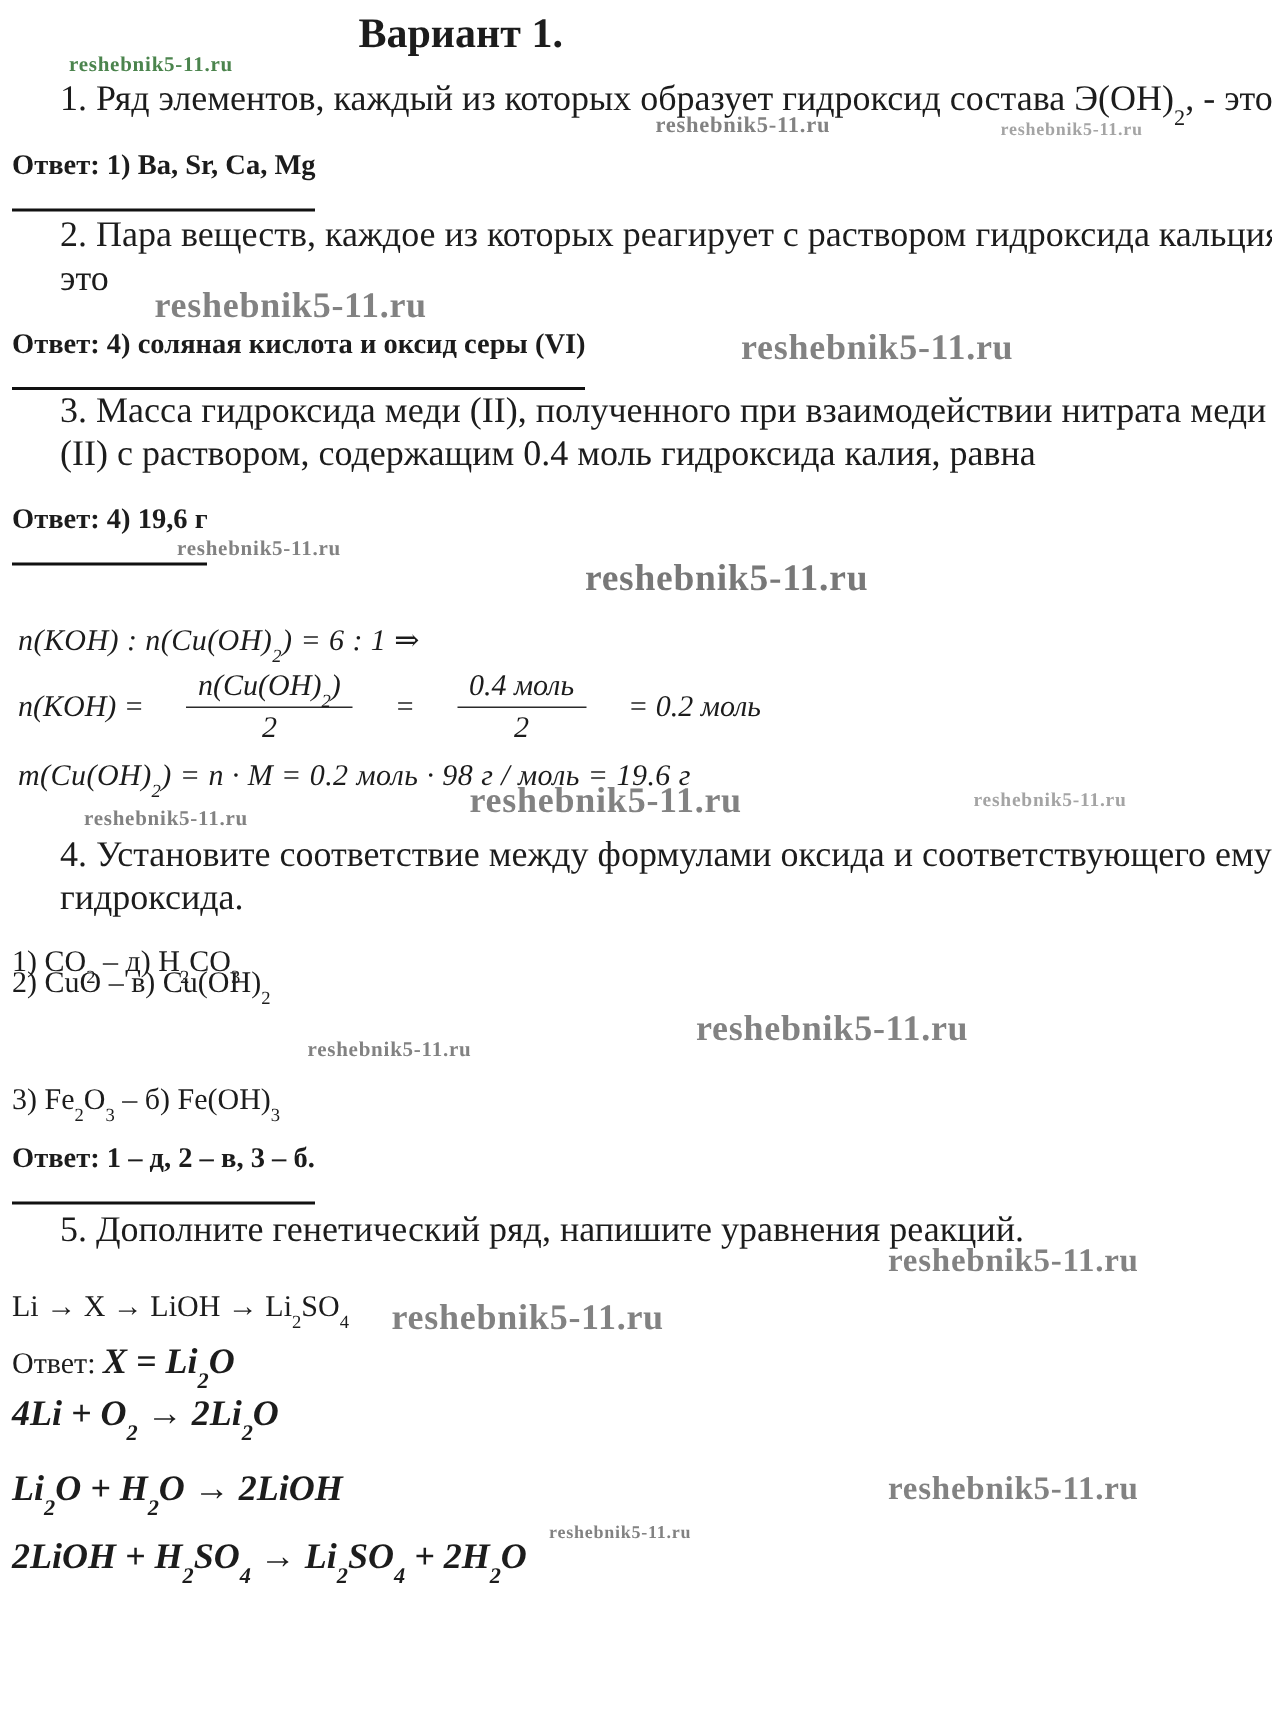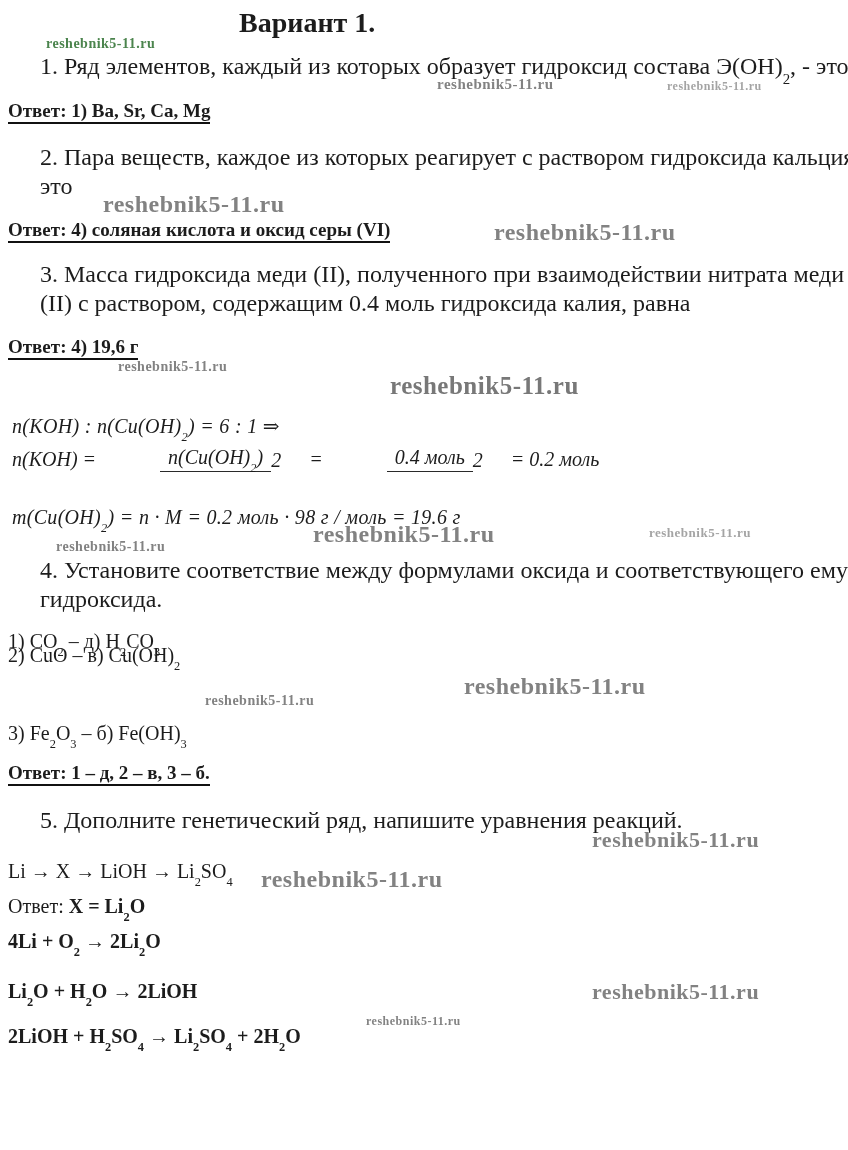--- a/index.html
+++ b/index.html
@@ -15,28 +15,28 @@
     background:#ffffff;
     font-family:"Liberation Serif","DejaVu Serif",serif;
     color:var(--ink);
     position:relative;
     overflow:hidden;
   }
   .page{position:absolute;inset:0;}
   .abs{position:absolute;}
   .qtext{font-size:24px;line-height:29px;color:var(--ink);margin-left:32px;}
   .answer{font-size:19px;font-weight:bold;}
-  .answer .ul{border-bottom:2px solid #111;padding-bottom:1px;}
+  .answer .ul{border-bottom:2px solid #111;padding-bottom:18px;}
   .eq{font-size:20px;font-style:italic;letter-spacing:0.3px;white-space:nowrap;}
-  .eq-bold{font-size:20px;font-weight:bold;white-space:nowrap;}
+  .eq-bold{font-size:24px;font-style:italic;font-weight:bold;white-space:nowrap;}
   .chain{font-size:20px;white-space:nowrap;}
   sub{font-size:0.62em;line-height:0;position:relative;top:0.25em;}
   
   .fracline{display:flex;align-items:center;gap:9px;font-size:20px;font-style:italic;}
-  .frac{display:inline-flex;flex-direction:row;align-items:center;text-align:center;margin-left:36px;}
+  .frac{display:inline-flex;flex-direction:column;align-items:center;text-align:center;}
   .frac .num{display:block;border-bottom:1.5px solid #2a2a2a;padding:0 8px 2px 8px;}
   .frac .den{display:block;padding-top:2px;}
   
   .wm{
     position:absolute;
     font-family:"Liberation Serif","DejaVu Serif",serif;
     font-weight:bold;
     color:var(--wm-gray);
     white-space:nowrap;
     letter-spacing:0.5px;

